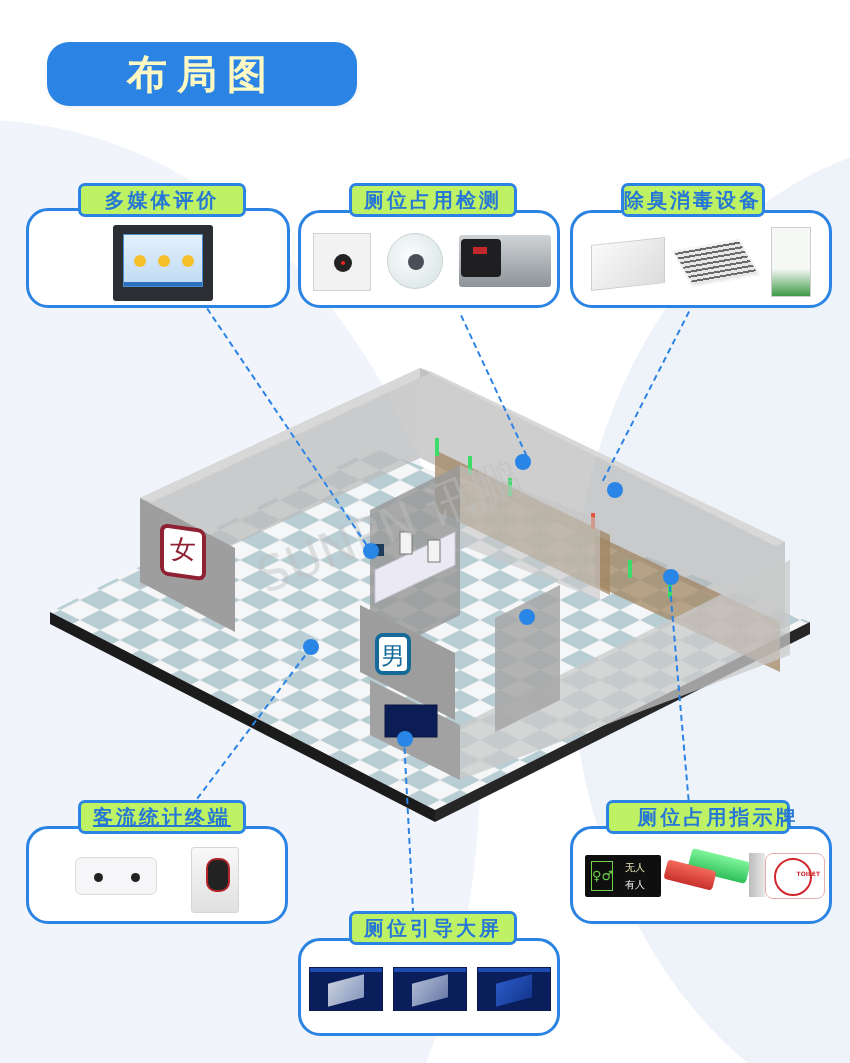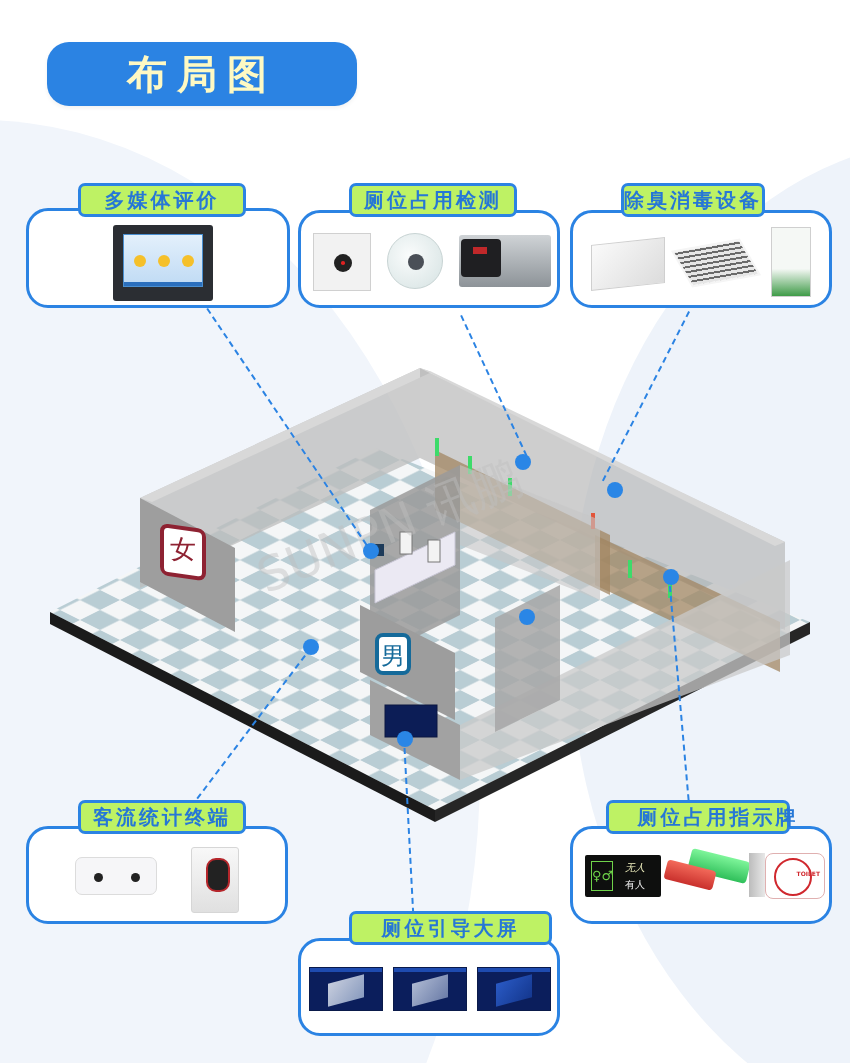--- a/index.html
+++ b/index.html
@@ -49,21 +49,21 @@
   .deo-box { background: linear-gradient(135deg, #fafafa, #dcdcdc); border: 1px solid #cfcfcf; transform: skewY(-6deg); }
   .deo-vent { background: repeating-linear-gradient(0deg, #e6e6e6 0 3px, #6a6a6a 3px 5px); border: 2px solid #f5f5f5; transform: rotate(-10deg) skewX(20deg); }
   .deo-green { background: linear-gradient(#f5f8f5 60%, #3f9b48); border: 1px solid #cfcfcf; }
 
   .counter { background: #f6f6f8; border: 1px solid #dcdcdc; border-radius: 7px; }
   .reader { background: linear-gradient(#f8f8f8, #e0e0e0); border: 1px solid #d6d6d6; border-radius: 3px; }
   .reader::before { content: ""; position: absolute; left: 14px; top: 10px; width: 20px; height: 30px; border-radius: 10px; background: #222; border: 2px solid #b5262b; }
 
   .sign-black { background: #0e0f0e; border-radius: 2px; color: #d8e8a8; font-size: 9px; }
   .sign-black .fig { position: absolute; left: 6px; top: 6px; width: 22px; height: 30px; border: 1px solid #6fd34a; color: #6fd34a; font-size: 13px; line-height: 28px; text-align: center; }
-  .sign-black .t1 { position: absolute; left: 40px; top: 6px; font-size: 10px; color: #f2f2c0; font-style: italic; }
+  .sign-black .t1 { position: absolute; left: 40px; top: 6px; font-size: 10px; color: #f2f2c0; }
   .sign-black .t2 { position: absolute; left: 40px; top: 23px; font-size: 10px; color: #f2f2f2; }
   .bar-red { background: linear-gradient(#f36a5a, #c9302c); border-radius: 4px; transform: rotate(14deg); }
   .bar-green { background: linear-gradient(#7ef59a, #2fbf5a); border-radius: 4px; transform: rotate(14deg); }
   .toilet-sign { background: #fff; border: 1px solid #e0b0b0; border-radius: 8px; }
   .toilet-sign::before { content: ""; position: absolute; left: 8px; top: 4px; width: 34px; height: 34px; border-radius: 50%; border: 2px solid #d0282e; }
   .toilet-sign span { position: absolute; right: 4px; top: 16px; font-size: 6px; color: #d0282e; font-weight: bold; }
   .toilet-mount { background: linear-gradient(90deg, #bcbcbc, #e8e8e8); }
 
   .bigscreen { background: #0b1e5c; border: 1px solid #0a1a4a; }
   .bigscreen::before { content: ""; position: absolute; left: 25%; top: 25%; width: 50%; height: 55%; background: linear-gradient(135deg, #e8ecf4, #9fb1d0); transform: skewY(-15deg); opacity: 0.85; }
@@ -188,21 +188,21 @@
   <span>除臭消毒设备</span>
 </div>
 
 <div class="panel" style="left:26px;top:826px;width:262px;height:98px;">
   <div class="dev counter" style="left:46px;top:28px;width:82px;height:38px;">
     <div class="lens" style="left:18px;top:15px;width:9px;height:9px;"></div>
     <div class="lens" style="left:55px;top:15px;width:9px;height:9px;"></div>
   </div>
   <div class="dev reader" style="left:162px;top:18px;width:48px;height:66px;"></div>
 </div>
-<div class="panel-label" style="left:78px;top:800px;width:168px;">
+<div class="panel-label" style="left:78px;top:800px;width:168px;text-decoration:underline;">
   <span>客流统计终端</span>
 </div>
 
 <div class="panel" style="left:570px;top:826px;width:262px;height:98px;">
   <div class="dev sign-black" style="left:12px;top:26px;width:76px;height:42px;">
     <div class="fig">♀♂</div>
     <span class="t1">无人</span>
     <span class="t2">有人</span>
   </div>
   <div class="dev bar-green" style="left:116px;top:26px;width:60px;height:22px;"></div>
@@ -220,15 +220,15 @@
   <div class="dev bigscreen" style="left:8px;top:26px;width:74px;height:44px;">
       <div class="bigscreen-top"></div>
     </div>
   <div class="dev bigscreen b2" style="left:92px;top:26px;width:74px;height:44px;">
       <div class="bigscreen-top"></div>
     </div>
   <div class="dev bigscreen b3" style="left:176px;top:26px;width:74px;height:44px;">
       <div class="bigscreen-top"></div>
     </div>
 </div>
-<div class="panel-label" style="left:349px;top:911px;width:203px;">
+<div class="panel-label" style="left:349px;top:911px;width:168px;">
   <span>厕位引导大屏</span>
 </div>
 
 </body></html>

